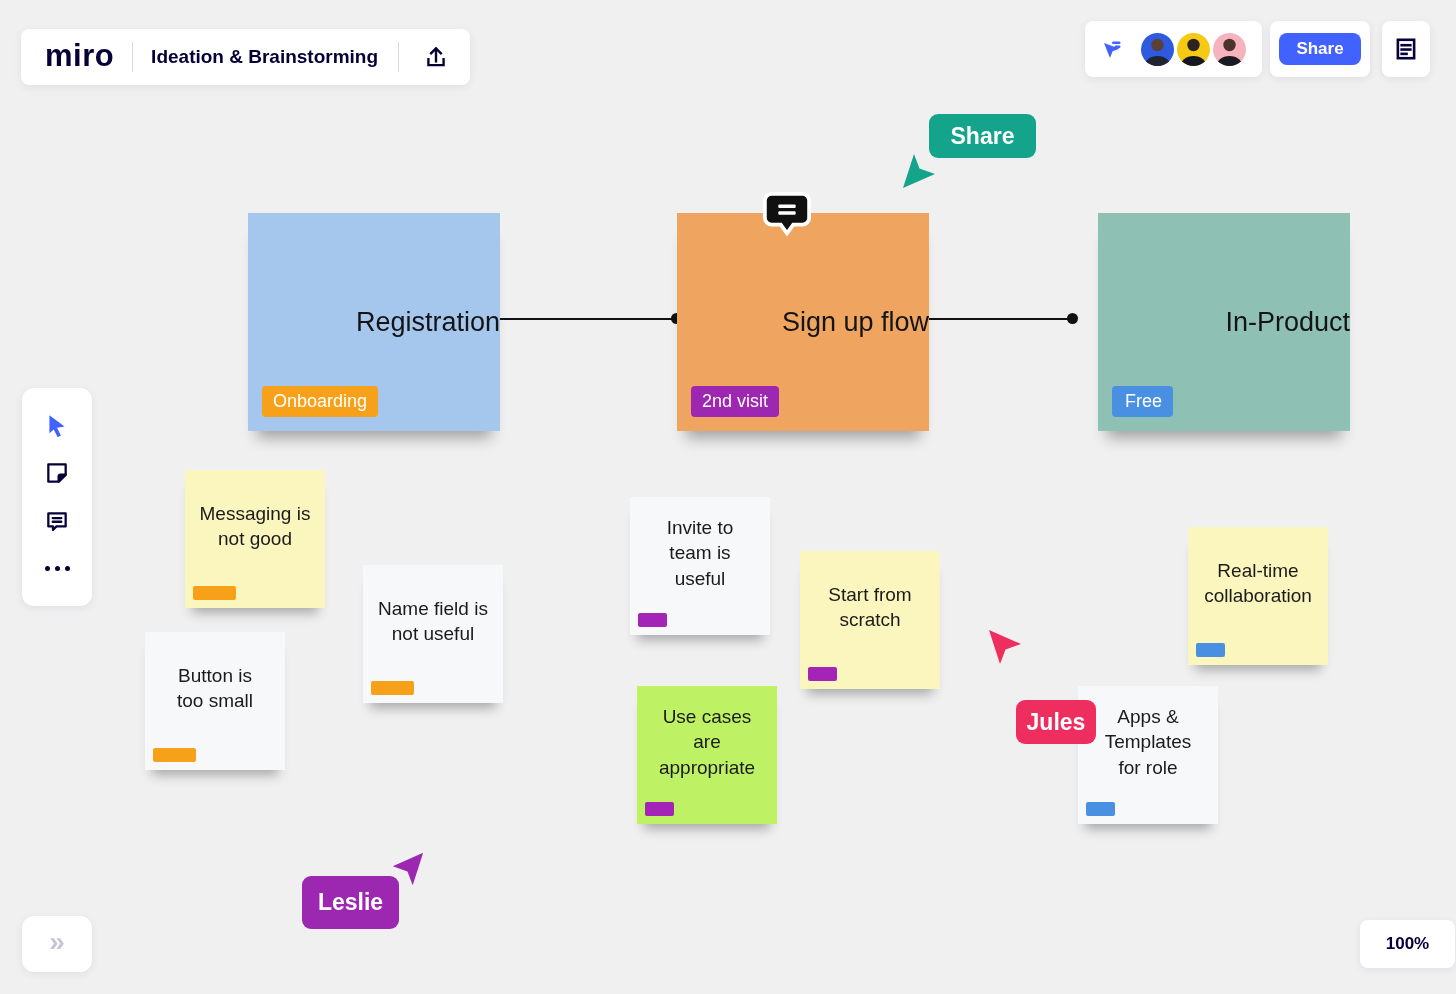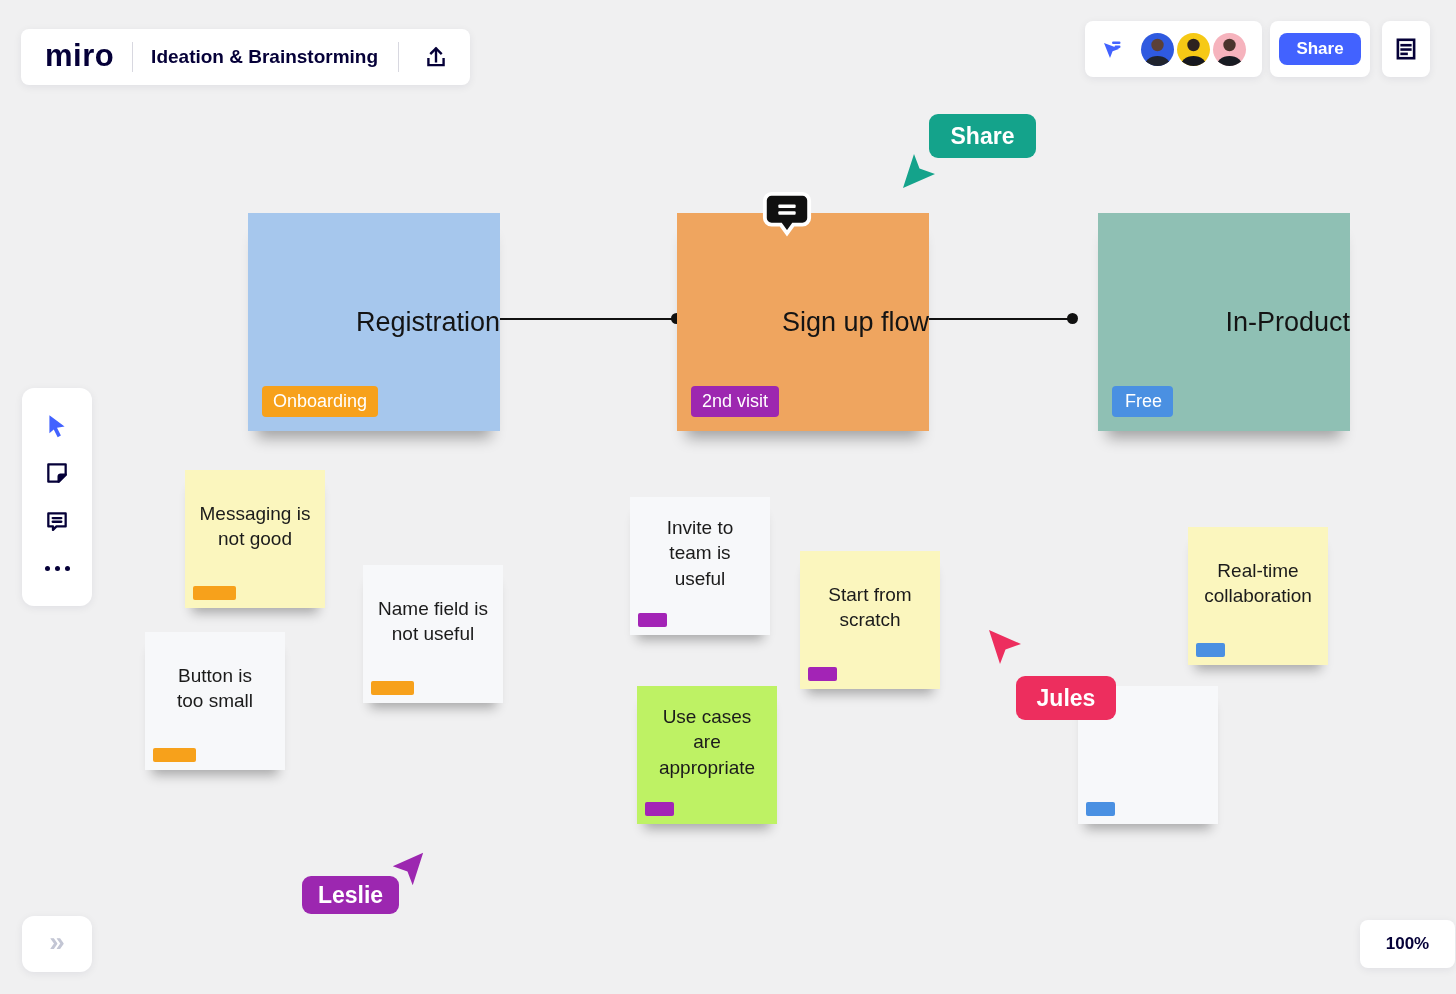--- a/index.html
+++ b/index.html
@@ -207,47 +207,50 @@
 scratch</span>
   <span class="tagbar narrow" style="background: rgb(163, 36, 182);"></span>
 </div>
 <div class="sticky" style="left: 637px; top: 686px; background: #bef264;">
   <span class="txt">Use cases
 are
 appropriate</span>
   <span class="tagbar narrow" style="background: rgb(163, 36, 182);"></span>
 </div>
 <div class="sticky" style="left: 1078px; top: 686px; background: rgb(247, 248, 250);">
+  <span class="txt">Apps &amp;
+Templates
+for role</span>
   <span class="tagbar narrow" style="background: rgb(74, 144, 226);"></span>
 </div>
 <div class="sticky" style="left: 1188px; top: 527px; background: rgb(251, 246, 190);">
   <span class="txt">Real-time
 collaboration</span>
   <span class="tagbar narrow" style="background: rgb(74, 144, 226);"></span>
 </div>
 
 <span class="cursor-arrow" style="left: 900px; top: 147px; transform: rotate(180deg); color: rgb(20, 163, 139);">
   <svg width="40" height="40" viewBox="0 0 40 40">
       <path d="M37 3 L26 37 L20.5 22.5 L5 17 Z" fill="currentColor"></path>
     </svg>
 </span>
 <div class="cursor-label" style="left: 929px; top: 114px; width: 107px; height: 44px; font-size: 23px; background: rgb(20, 163, 139);">Share</div>
 
 <span class="cursor-arrow" style="left: 986px; top: 627px; transform: scaleX(-1); color: rgb(237, 46, 94);">
   <svg width="40" height="40" viewBox="0 0 40 40">
       <path d="M37 3 L26 37 L20.5 22.5 L5 17 Z" fill="currentColor"></path>
     </svg>
 </span>
-<div class="cursor-label" style="left: 1016px; top: 676px; width: 100px; height: 44px; font-size: 23px; background: rgb(237, 46, 94);">Jules</div>
+<div class="cursor-label" style="left: 1016px; top: 700px; width: 80px; height: 44px; font-size: 23px; background: rgb(237, 46, 94);">Jules</div>
 
 <span class="cursor-arrow" style="left: 388px; top: 850px; color: rgb(156, 39, 176);">
   <svg width="38" height="38" viewBox="0 0 40 40">
       <path d="M37 3 L26 37 L20.5 22.5 L5 17 Z" fill="currentColor"></path>
     </svg>
 </span>
-<div class="cursor-label" style="left: 302px; top: 876px; width: 97px; height: 38px; font-size: 23px; background: rgb(156, 39, 176);">Leslie</div>
+<div class="cursor-label" style="left: 302px; top: 876px; width: 97px; height: 53px; font-size: 23px; background: rgb(156, 39, 176);">Leslie</div>
 
 <div class="panel expand-panel">
   <span class="expand-glyph">»</span>
 </div>
 <div class="panel zoom-panel">
   <span class="zoom-label">100%</span>
 </div>
 
 </body></html>

